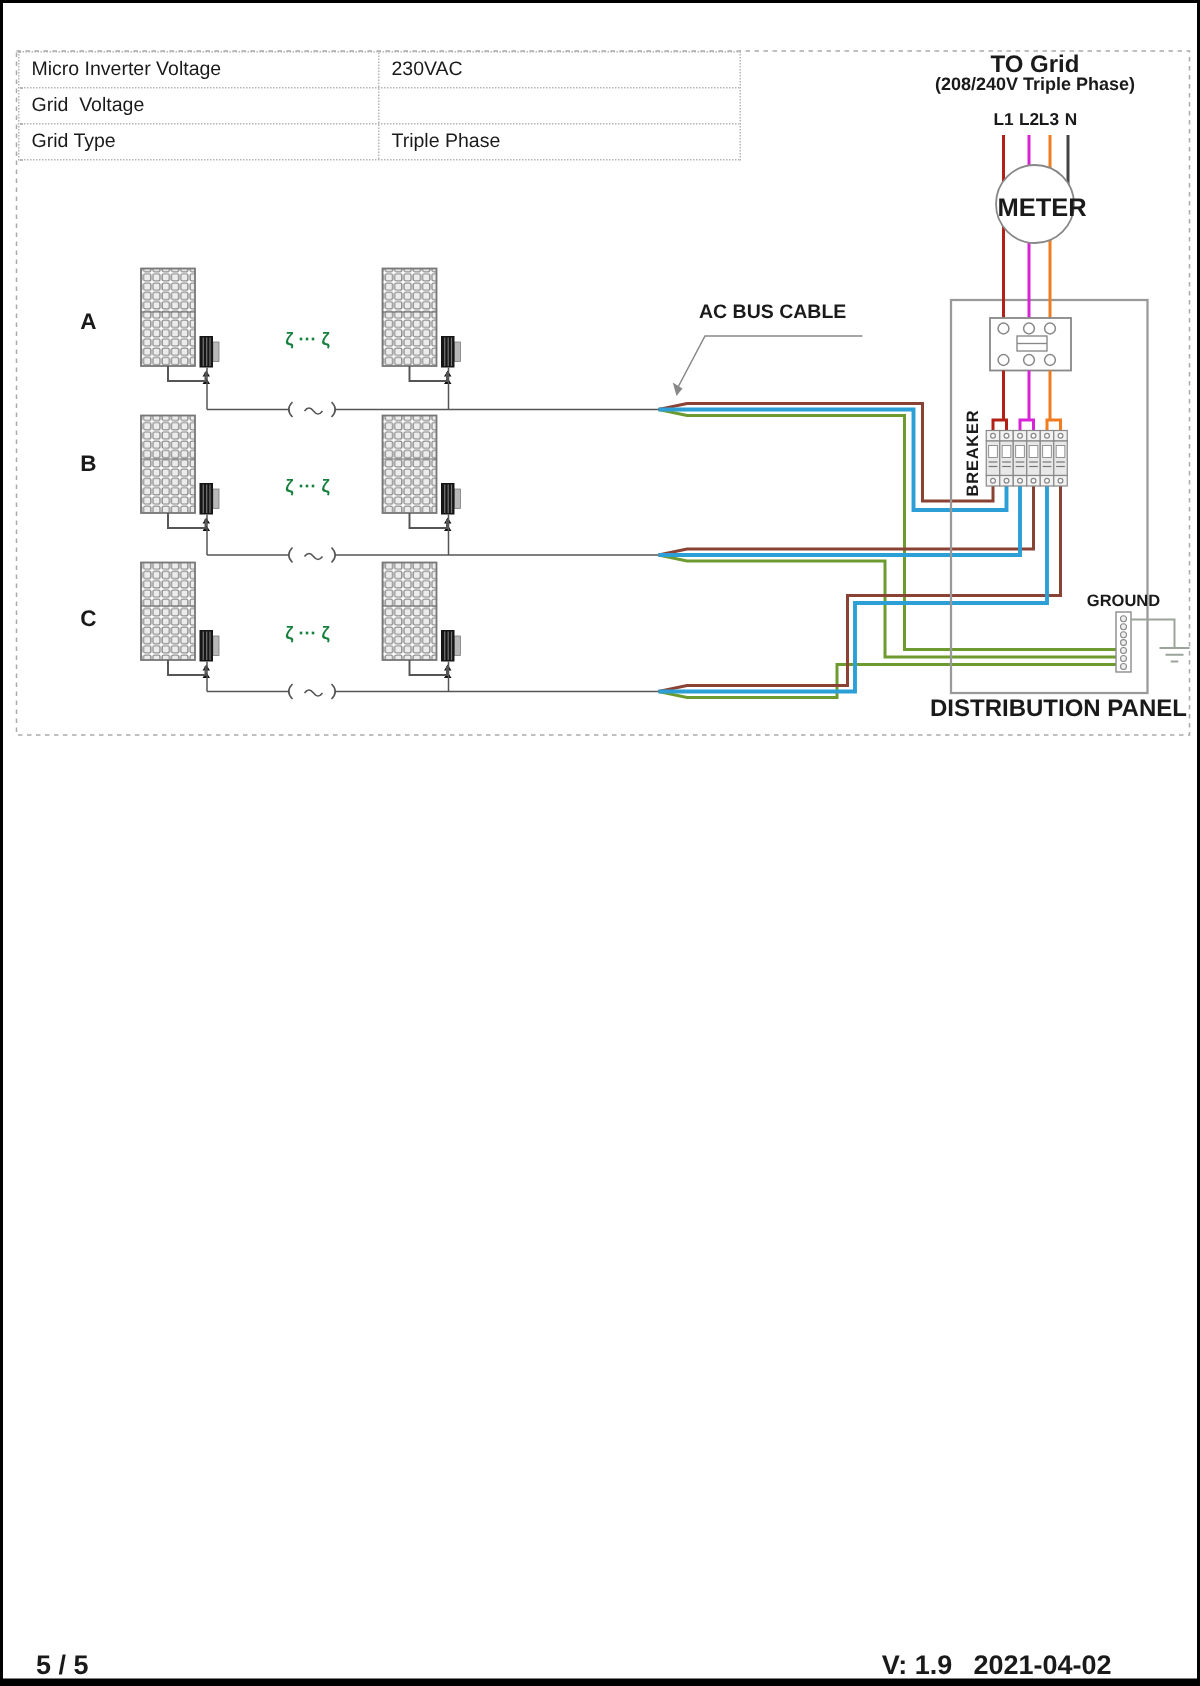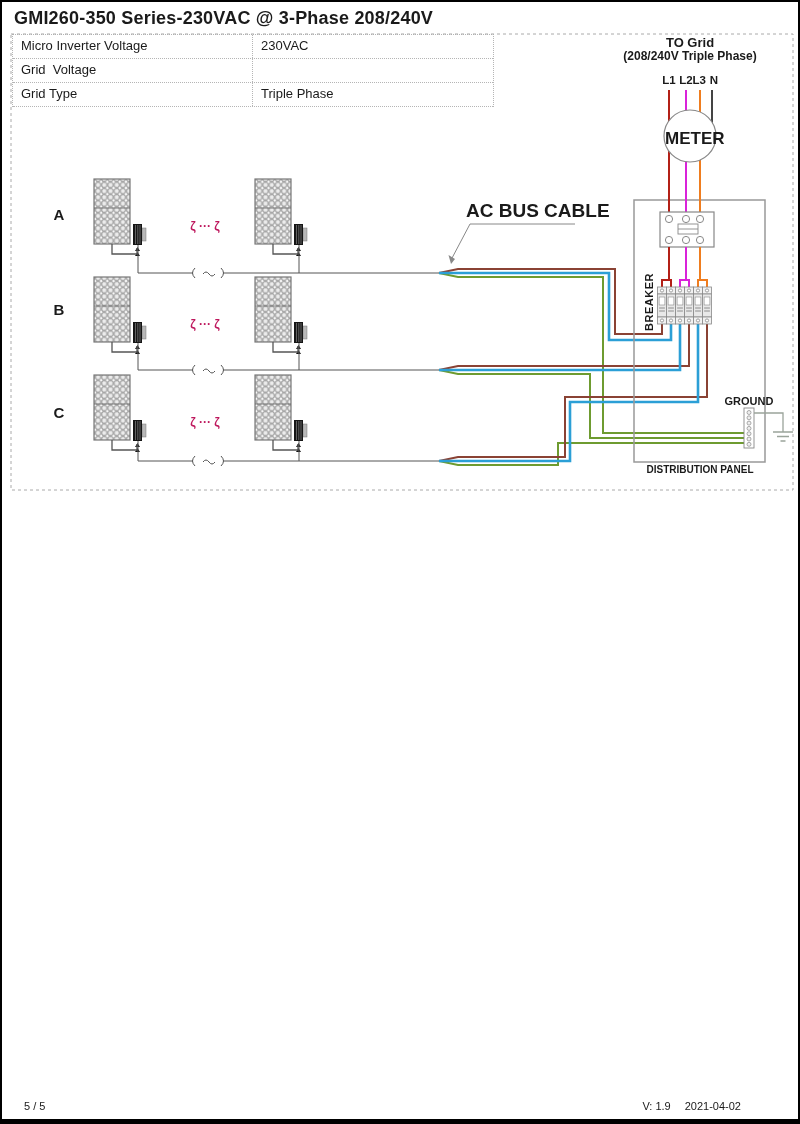--- a/index.html
+++ b/index.html
@@ -10,33 +10,33 @@
   }
   .title{position:absolute;left:12px;top:6px;font-size:18px;font-weight:bold;letter-spacing:0.2px;}
   
   .spec{position:absolute;left:10px;top:32px;width:480px;border:1px dotted #b5b5b5;border-bottom:none;}
   .spec-row{display:flex;height:23px;border-bottom:1px dotted #b5b5b5;}
   .spec-cell{box-sizing:border-box;padding:3px 0 0 8px;font-size:13px;font-weight:400;white-space:pre;}
   .spec-label{width:240px;border-right:1px dotted #b5b5b5;}
   .spec-value{width:240px;}
   
   .lbl{position:absolute;font-weight:bold;white-space:nowrap;}
-  .to-grid1{left:618px;top:33px;width:140px;text-align:center;font-size:13px;}
+  .to-grid1{left:618px;top:33px;width:140px;text-align:center;font-size:16px;}
   .to-grid2{left:598px;top:47px;width:180px;text-align:center;font-size:12px;}
   .phase{width:20px;text-align:center;font-size:11.5px;top:72px;}
   .meter-lbl{left:663px;top:127px;width:58px;text-align:center;font-size:17px;}
-  .acbus{left:464px;top:198px;font-size:19px;}
+  .acbus{left:464px;top:198px;font-size:13px;}
   .breaker-lbl{left:616px;top:294px;width:62px;text-align:center;font-size:11px;
     transform:rotate(-90deg);transform-origin:50% 50%;letter-spacing:0.5px;}
   .ground-lbl{left:717px;top:393px;width:60px;text-align:center;font-size:11px;}
-  .dist-lbl{left:618px;top:462px;width:160px;text-align:center;font-size:10px;}
+  .dist-lbl{left:618px;top:462px;width:160px;text-align:center;font-size:16px;}
   .rowlbl{width:22px;text-align:center;font-size:15px;left:46px;}
-  .squig{width:40px;text-align:center;font-size:12px;color:#be185d;font-weight:bold;}
+  .squig{width:40px;text-align:center;font-size:12px;color:#15803d;font-weight:bold;}
   
-  .foot{position:absolute;font-size:11px;font-weight:normal;}
+  .foot{position:absolute;font-size:18px;font-weight:bold;}
   .foot-left{left:22px;top:1098px;}
   .foot-right{right:57px;top:1098px;text-align:right;}
   .foot-right span{margin-left:14px;}
   svg{position:absolute;left:0;top:0;}
   .thin{stroke:#555;stroke-width:1;fill:none;}
   .cable{stroke:#555;stroke-width:1.3;fill:none;}
   .w-l1{stroke:#b32017;stroke-width:2;fill:none;}
   .w-l2{stroke:#d923d9;stroke-width:2;fill:none;}
   .w-l3{stroke:#ef7d1f;stroke-width:2;fill:none;}
   .w-n{stroke:#444;stroke-width:2;fill:none;}
@@ -45,21 +45,20 @@
   .w-green{stroke:#6e9b30;stroke-width:2;fill:none;}
   .sym{stroke:#888;fill:#fff;}
   .gray{stroke:#9aa49a;stroke-width:1.3;fill:none;}
   .dash{stroke:#aaa;stroke-width:1;fill:none;stroke-dasharray:3 3;}
 </style>
 </head>
 <body>
 
 <div class="page">
 
-  <div class="title">GMI260-350 Series-230VAC @ 3-Phase 208/240V</div>
 
   <div class="spec">
     <div class="spec-row">
       <div class="spec-cell spec-label">Micro Inverter Voltage</div>
       <div class="spec-cell spec-value">230VAC</div>
     </div>
     <div class="spec-row">
       <div class="spec-cell spec-label">Grid  Voltage</div>
     </div>
     <div class="spec-row">

